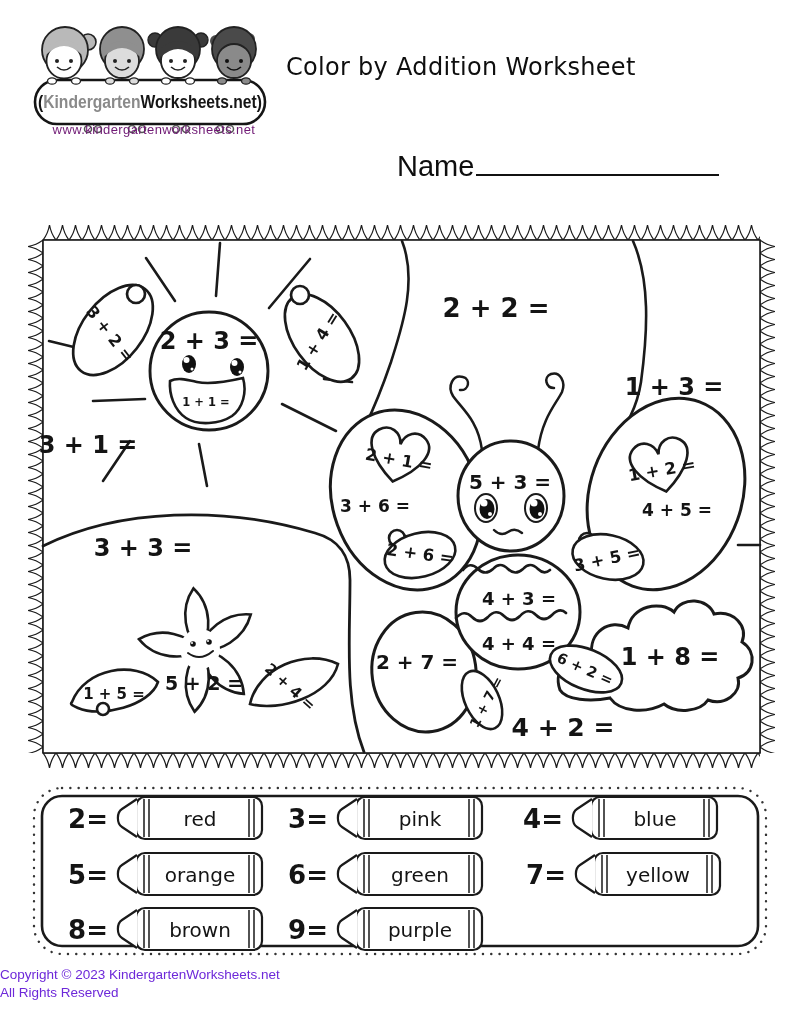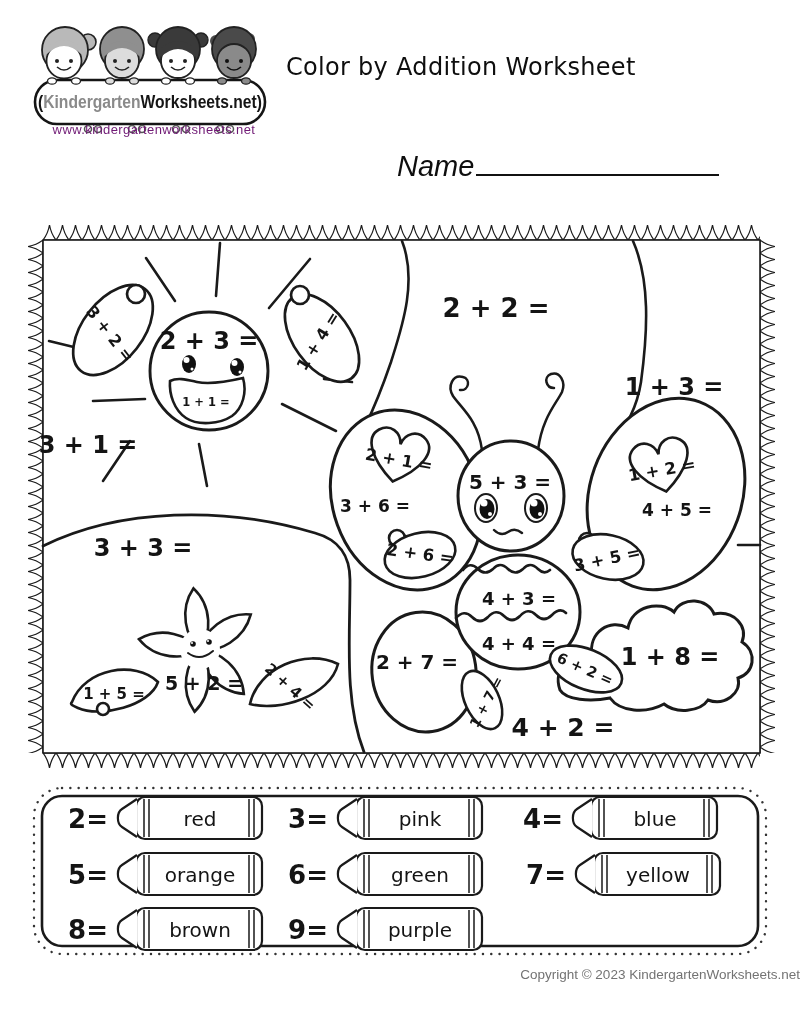--- a/index.html
+++ b/index.html
@@ -1,22 +1,22 @@
 <!DOCTYPE html>
 <html><head>
 <meta charset="utf-8">
 <style>
   html,body{margin:0;padding:0;background:#fff;}
   body{width:800px;height:1035px;position:relative;font-family:"DejaVu Sans",sans-serif;overflow:hidden;}
   .abs{position:absolute;}
   #logo-url{left:33px;top:122px;width:242px;text-align:center;color:#701a75;font-size:13px;letter-spacing:.4px;font-family:"Liberation Sans",sans-serif;}
   #worksheet-title{left:286px;top:53px;font-size:24px;color:#0e0e0e;letter-spacing:.3px;white-space:nowrap;font-family:"DejaVu Sans",sans-serif;}
-  #name-row{left:397px;top:148px;font-size:29px;color:#0e0e0e;font-family:"Liberation Sans",sans-serif;white-space:nowrap;font-style:italic;}
+  #name-row{left:397px;top:148px;font-size:29px;color:#0e0e0e;font-family:"Liberation Sans",sans-serif;white-space:nowrap;}
   #name-line{display:inline-block;width:243px;border-bottom:2.5px solid #111;height:26px;margin-left:2px;}
-  #footer{left:0;top:966px;width:800px;text-align:right;color:#737373;font-size:13.5px;line-height:18px;font-family:"Liberation Sans",sans-serif;}
+  #footer{left:0;top:966px;width:800px;text-align:left;color:#6d28d9;font-size:13.5px;line-height:18px;font-family:"Liberation Sans",sans-serif;}
   svg text{font-family:"DejaVu Sans",sans-serif;}
 </style>
 </head>
 <body>
 
 <svg class="abs" style="left:33px;top:16px" width="236" height="120" viewBox="0 0 236 120">
 
   <g>
     <circle cx="55" cy="26" r="8" fill="#b9b9b9" stroke="#222" stroke-width="1.6"></circle>
     <circle cx="32" cy="34" r="23" fill="#b9b9b9" stroke="#222" stroke-width="1.8"></circle>
@@ -302,13 +302,14 @@
       <rect x="22" y="1" width="126" height="42" rx="9" fill="#fff" stroke-width="2.2"></rect>
       <path d="M23,3 L8,13 C2.5,16.5 2.5,27.5 8,31 L23,41" fill="#fff" stroke-width="2.2"></path>
       <path d="M30,3 V41 M35,3 V41 M135,3 V41 M140,3 V41" stroke-width="1.5" fill="none"></path>
       <text x="86" y="23" text-anchor="middle" font-size="20" fill="#141414" stroke="none" dominant-baseline="central">purple</text>
     </g>
   </g>
 </svg>
 
 <div class="abs" id="footer">
   <div>Copyright © 2023 KindergartenWorksheets.net</div>
+  <div>All Rights Reserved</div>
 </div>
 
 </body></html>

